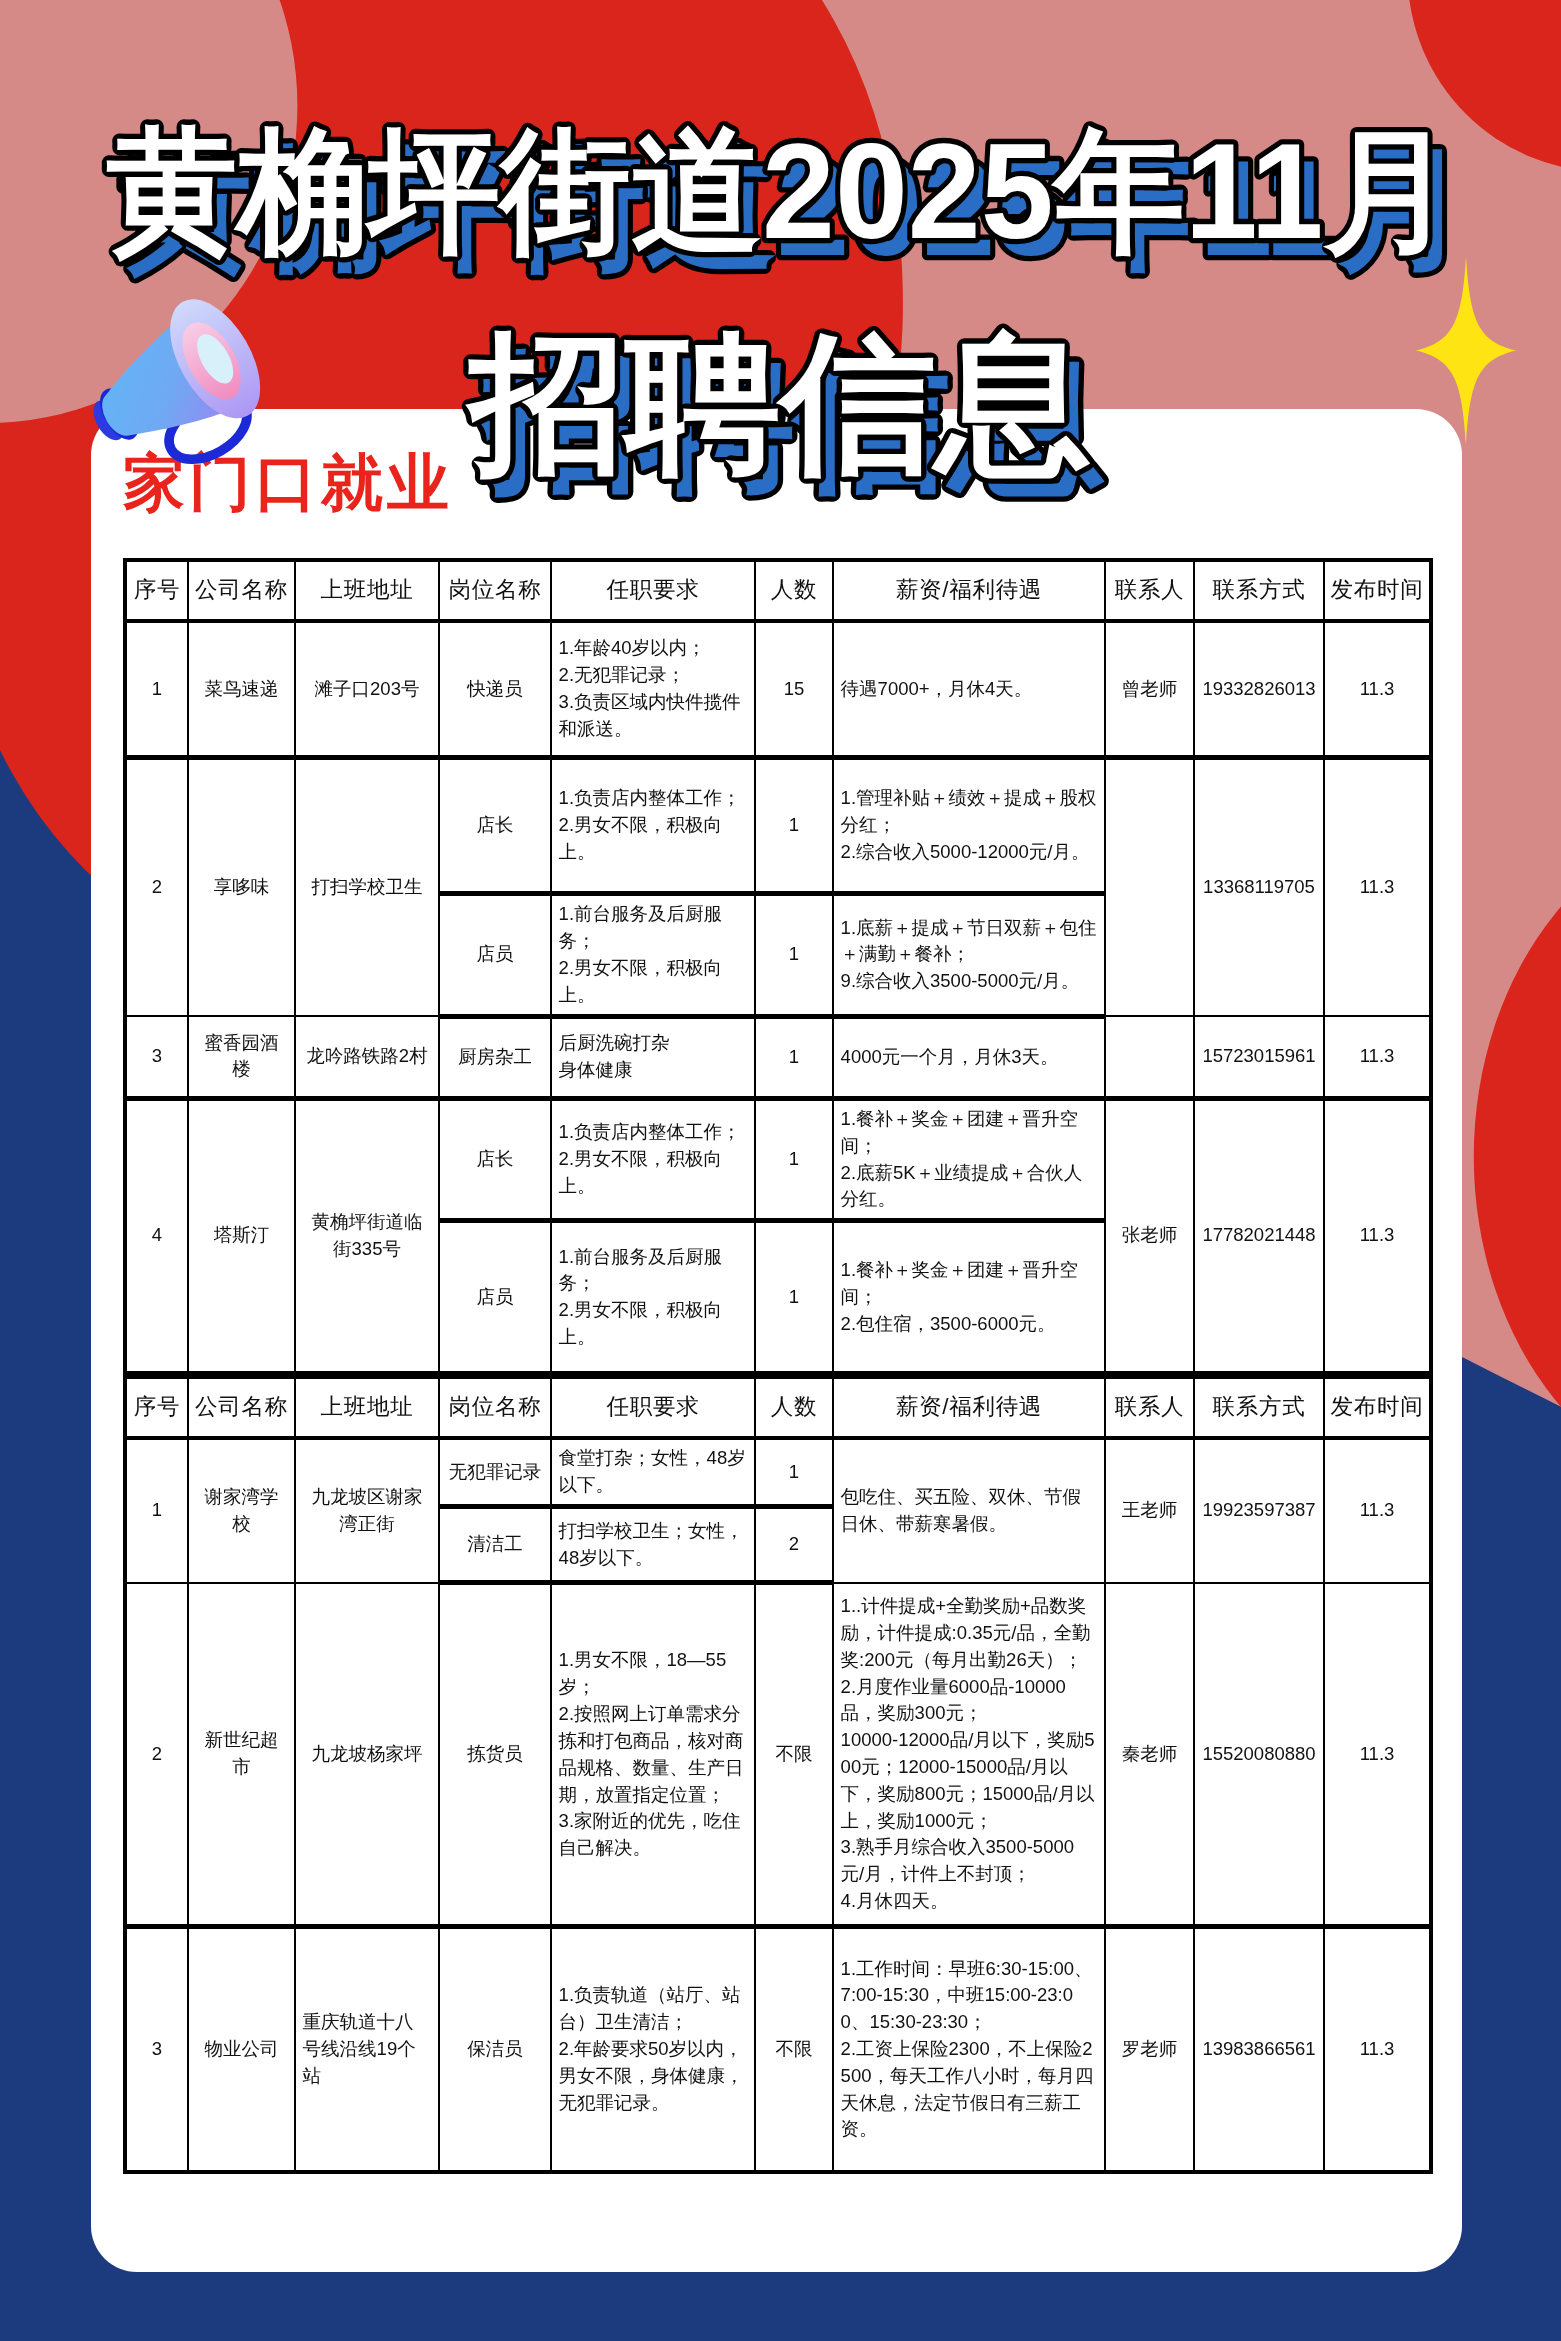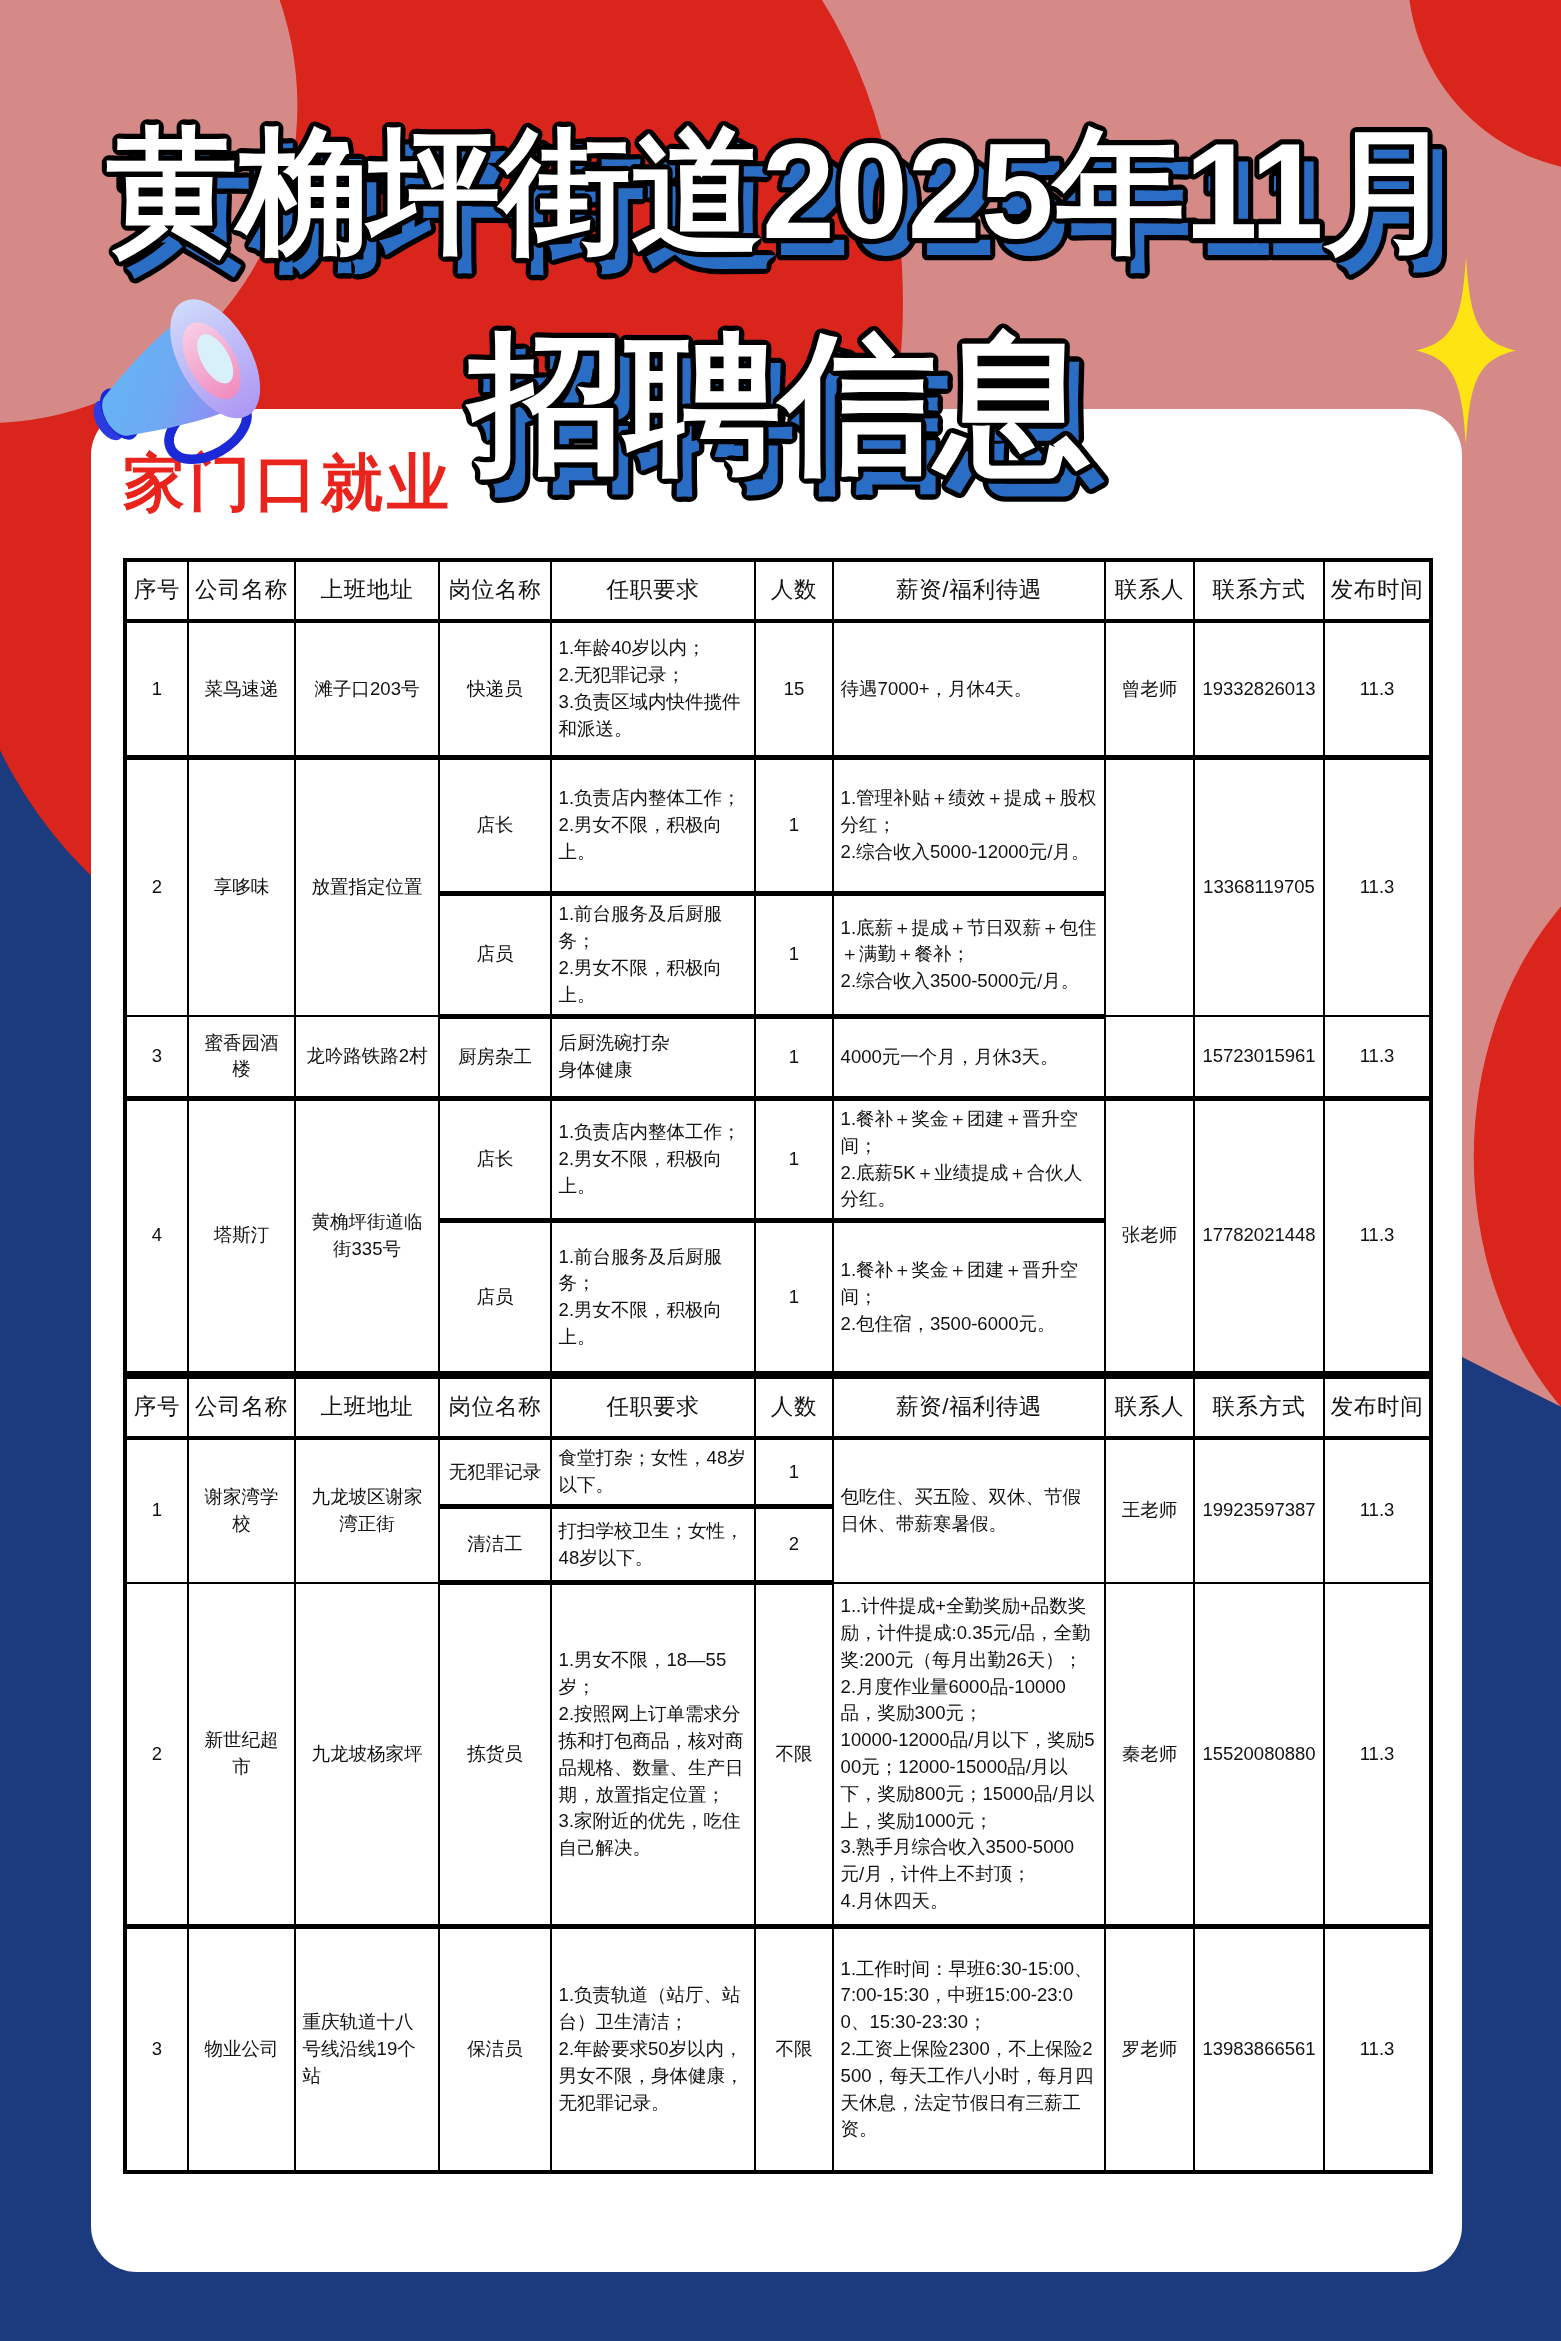--- a/index.html
+++ b/index.html
@@ -154,38 +154,38 @@
         <td>15</td>
         <td class="ml">待遇7000+，月休4天。</td>
         <td>曾老师</td>
         <td>19332826013</td>
         <td>11.3</td>
       </tr>
 
       <tr class="rA">
         <td rowspan="2">2</td>
         <td rowspan="2">享哆味</td>
-        <td rowspan="2">放置指定位置</td>
+        <td rowspan="2">打扫学校卫生</td>
         <td class="sub">店长</td>
         <td class="ml sub">1.负责店内整体工作；
 2.男女不限，积极向上。</td>
         <td class="sub">1</td>
         <td class="ml sub">1.管理补贴＋绩效＋提成＋股权分红；
 2.综合收入5000-12000元/月。</td>
         <td rowspan="2"></td>
         <td rowspan="2">13368119705</td>
         <td rowspan="2">11.3</td>
       </tr>
       <tr class="rB gend">
         <td>店员</td>
         <td class="ml">1.前台服务及后厨服务；
 2.男女不限，积极向上。</td>
         <td>1</td>
         <td class="ml">1.底薪＋提成＋节日双薪＋包住＋满勤＋餐补；
-2.综合收入3500-5000元/月。</td>
+9.综合收入3500-5000元/月。</td>
       </tr>
 
       <tr class="rC gend">
         <td>3</td>
         <td>蜜香园酒楼</td>
         <td>龙吟路铁路2村</td>
         <td>厨房杂工</td>
         <td class="mc">后厨洗碗打杂
 身体健康</td>
         <td>1</td>

